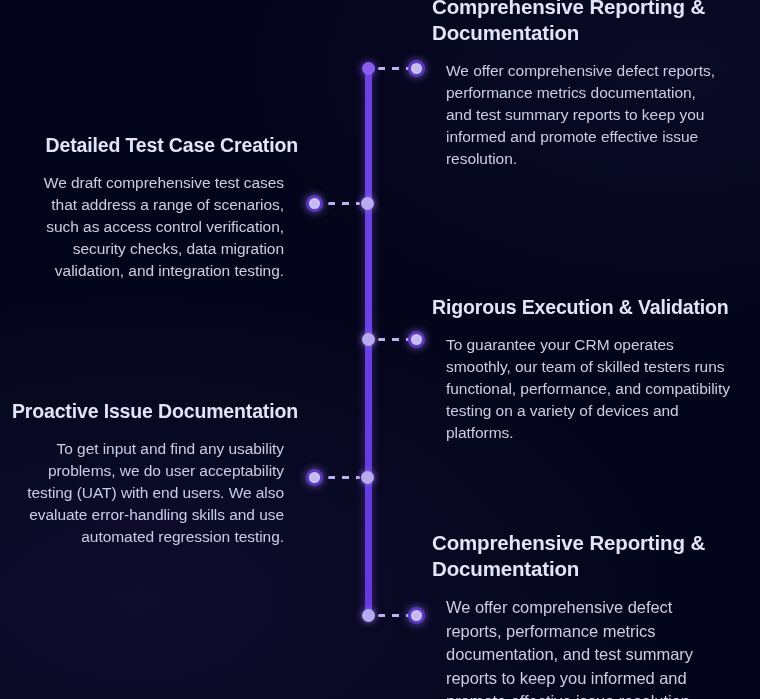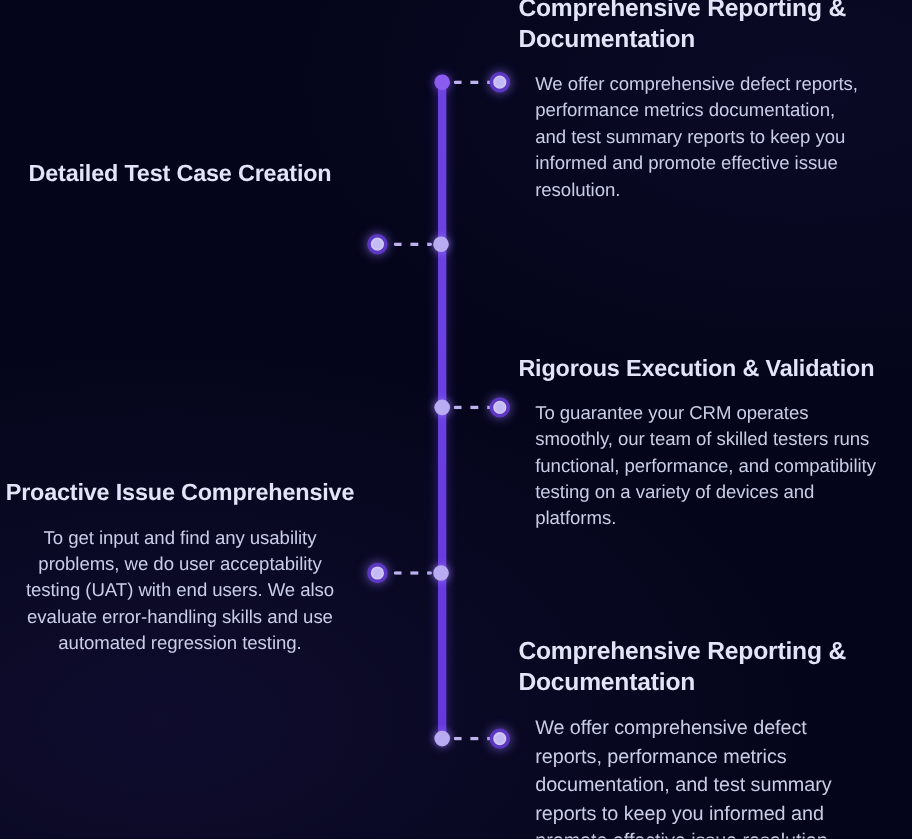--- a/index.html
+++ b/index.html
@@ -100,21 +100,21 @@
   }
   .block p {
     margin: 14px;
     font-size: 15.5px;
     line-height: 22px;
     letter-spacing: -0.05px;
     color: #c9cde6;
   }
 
   .block.right { text-align: left; }
-  .block.left  { text-align: center; }
+  .block.left  { text-align: right; }
 
   
   #blk-0 { left: 432px; top: -6px;  width: 300px; }
   #blk-1 { left: 2px;   top: 133px; width: 296px; }
   #blk-2 { left: 432px; top: 295px; width: 324px; }
   #blk-3 { left: 2px;   top: 399px; width: 296px; }
   #blk-4 { left: 432px; top: 530px; width: 290px; }
   #blk-4 h3 { font-size: 20.5px; line-height: 26px; }
   #blk-4 p  { font-size: 16.5px; line-height: 23.5px; }
   #blk-0 h3 { font-size: 20.5px; line-height: 26px; }
@@ -156,29 +156,30 @@
     <span class="ring-dot"></span>
   </div>
 
   <div class="block right" id="blk-0">
     <h3>Comprehensive Reporting &amp; Documentation</h3>
     <p>We offer comprehensive defect reports, performance metrics documentation, and test summary reports to keep you informed and promote effective issue resolution.</p>
   </div>
 
   <div class="block left" id="blk-1">
     <h3>Detailed Test Case Creation</h3>
+    <p>We draft comprehensive test cases that address a range of scenarios, such as access control verification, security checks, data migration validation, and integration testing.</p>
   </div>
 
   <div class="block right" id="blk-2">
     <h3>Rigorous Execution &amp; Validation</h3>
     <p>To guarantee your CRM operates smoothly, our team of skilled testers runs functional, performance, and compatibility testing on a variety of devices and platforms.</p>
   </div>
 
   <div class="block left" id="blk-3">
-    <h3>Proactive Issue Comprehensive</h3>
+    <h3>Proactive Issue Documentation</h3>
     <p>To get input and find any usability problems, we do user acceptability testing (UAT) with end users. We also evaluate error-handling skills and use automated regression testing.</p>
   </div>
 
   <div class="block right" id="blk-4">
     <h3>Comprehensive Reporting &amp; Documentation</h3>
     <p>We offer comprehensive defect reports, performance metrics documentation, and test summary reports to keep you informed and promote effective issue resolution.</p>
   </div>
 
 </div>
 

